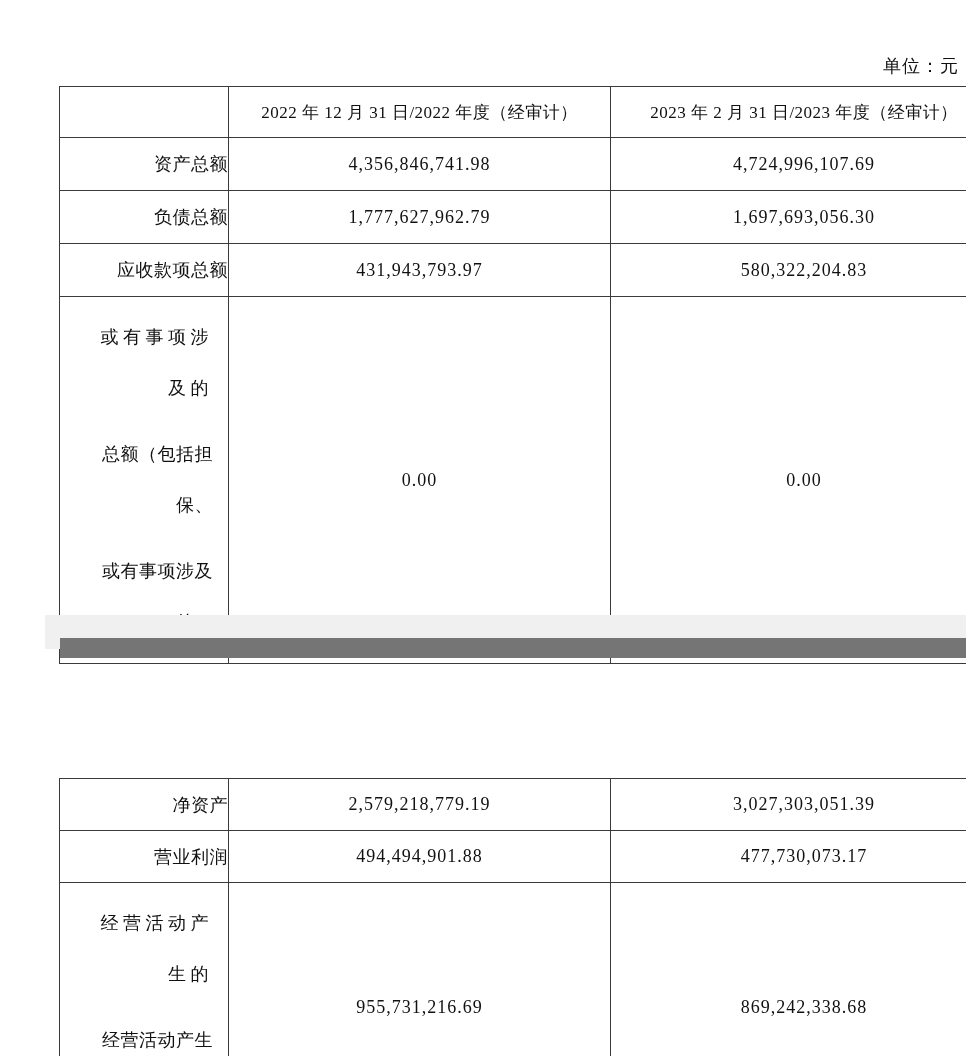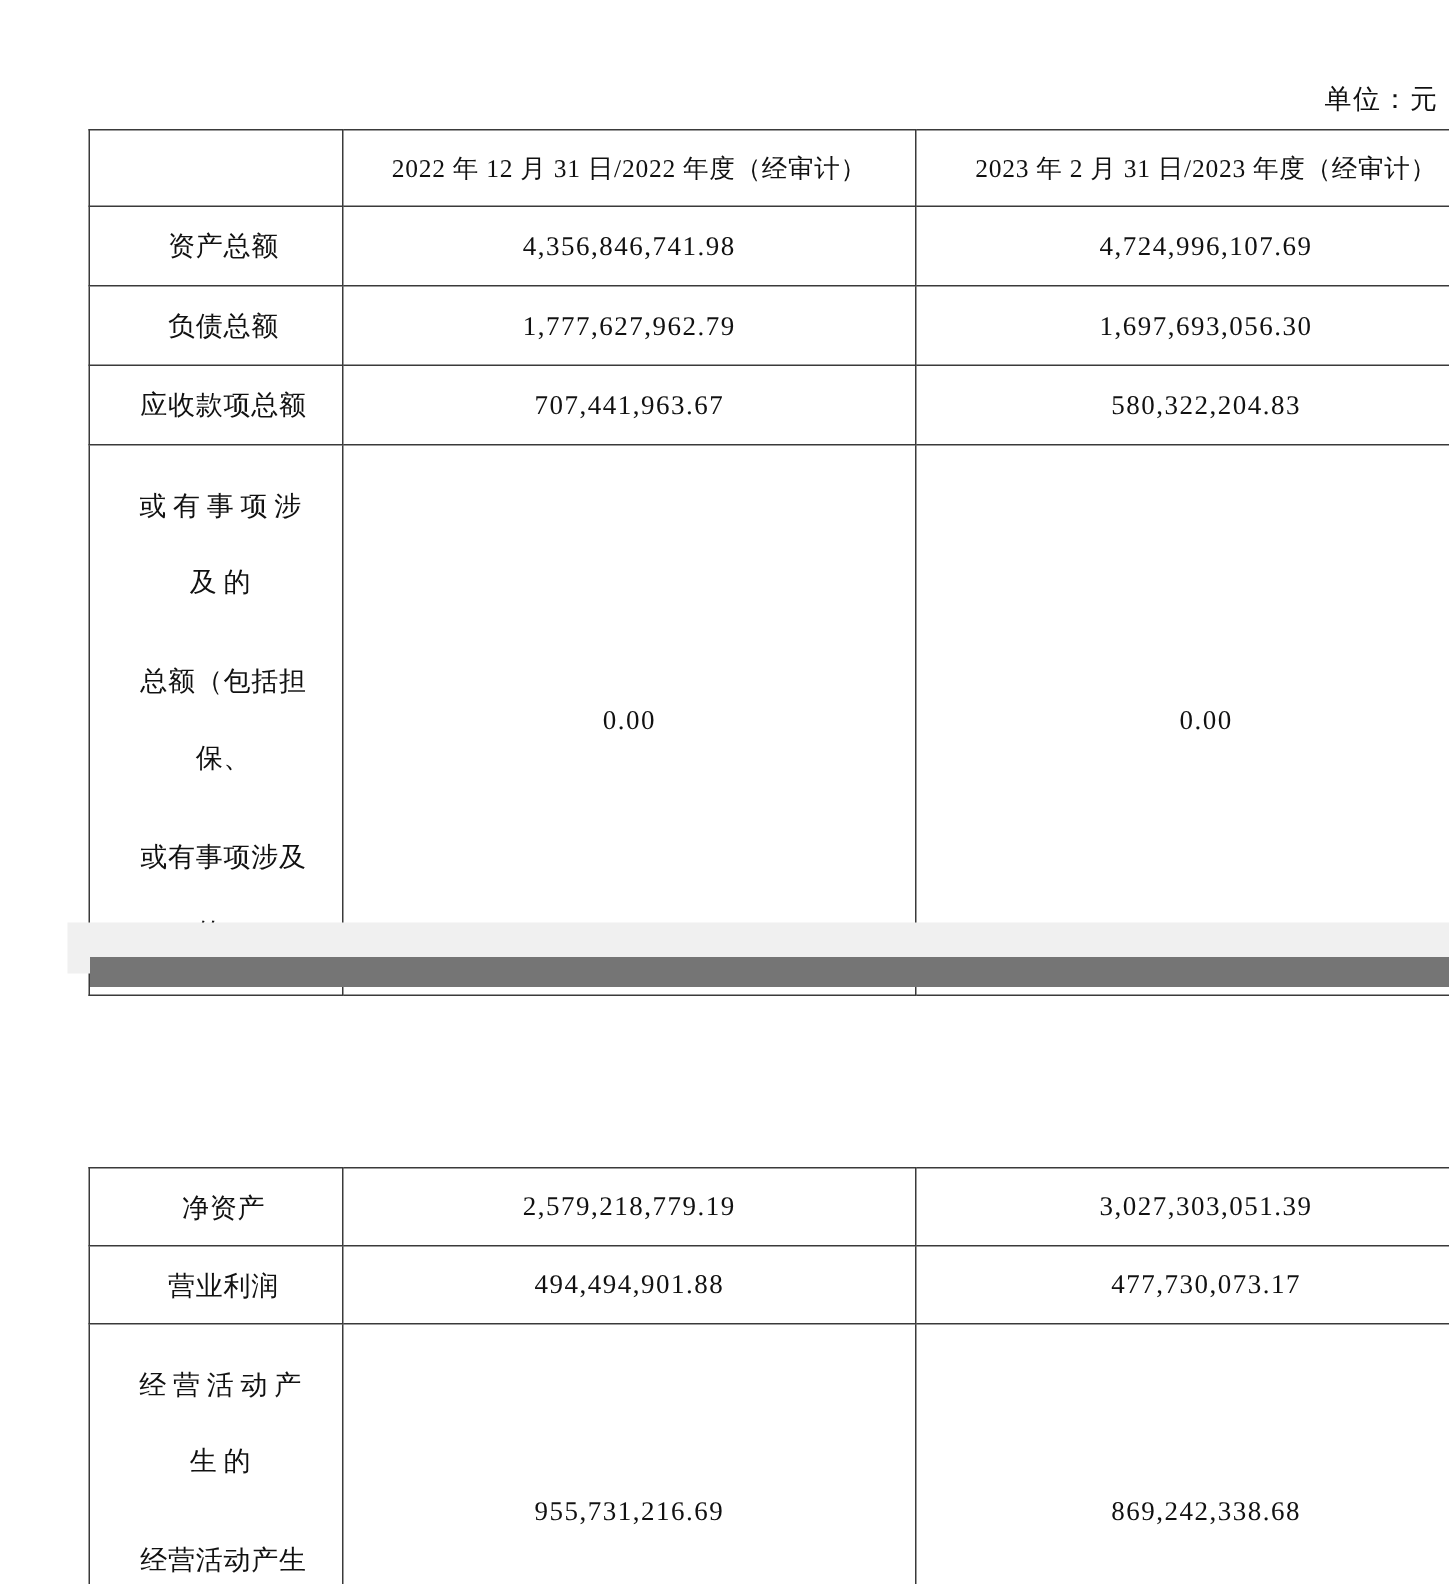--- a/index.html
+++ b/index.html
@@ -35,21 +35,21 @@
   }
   #table1 { top: 41px; }
   #table2 { top: 733px; }
   td.head {
     text-align: center;
     font-size: 17px;
     letter-spacing: 0.5px;
   }
   td.lbl {
     padding-left: 10px;
-    text-align: center;
+    text-align: right;
     letter-spacing: 0.5px;
   }
   td.val {
     text-align: center;
     letter-spacing: 1px;
   }
   .line { line-height: 51px; }
   .spread { letter-spacing: 4.5px; }
   
   .page-gap {
@@ -91,21 +91,21 @@
       <td class="val">4,356,846,741.98</td>
       <td class="val">4,724,996,107.69</td>
     </tr>
     <tr style="height:53px">
       <td class="lbl">负债总额</td>
       <td class="val">1,777,627,962.79</td>
       <td class="val">1,697,693,056.30</td>
     </tr>
     <tr style="height:53px">
       <td class="lbl">应收款项总额</td>
-      <td class="val">707,441,963.67</td>
+      <td class="val">431,943,793.97</td>
       <td class="val">580,322,204.83</td>
     </tr>
     <tr style="height:153px">
       <td class="lbl">
         <div class="line spread">或有事项涉及的</div>
         <div class="line">总额（包括担保、</div>
         <div class="line">或有事项涉及的）</div>
       </td>
       <td class="val">0.00</td>
       <td class="val">0.00</td>

